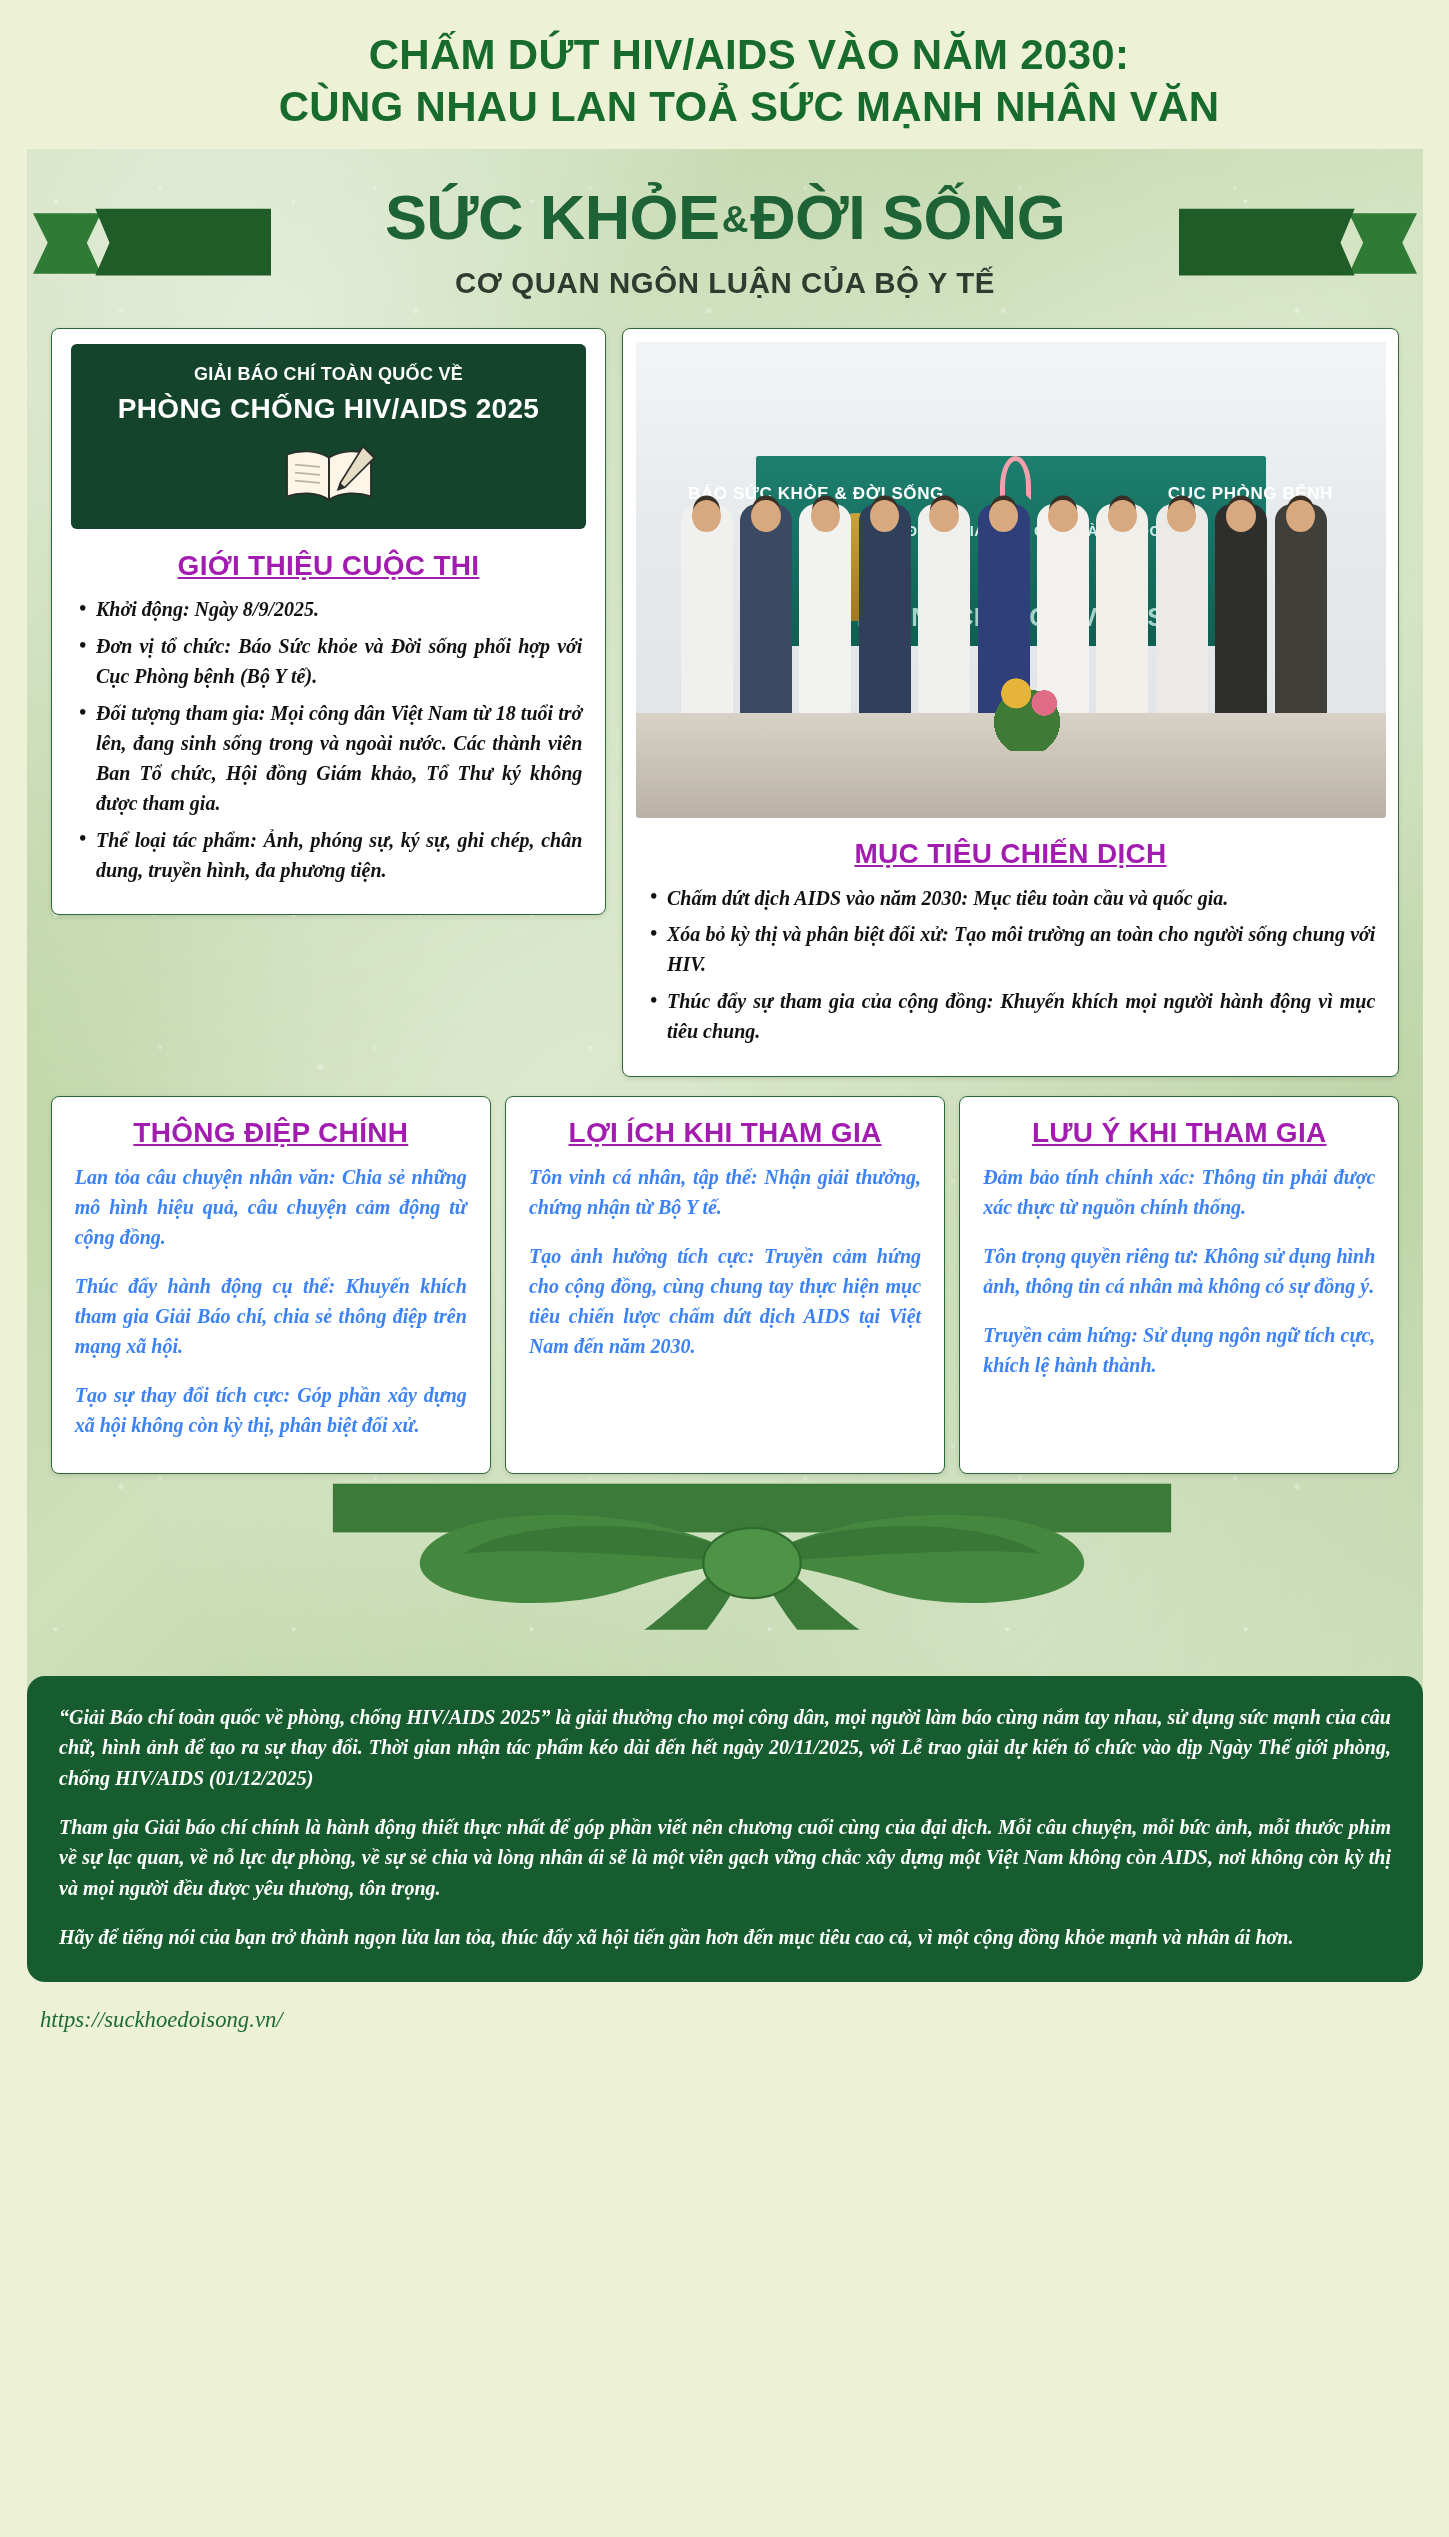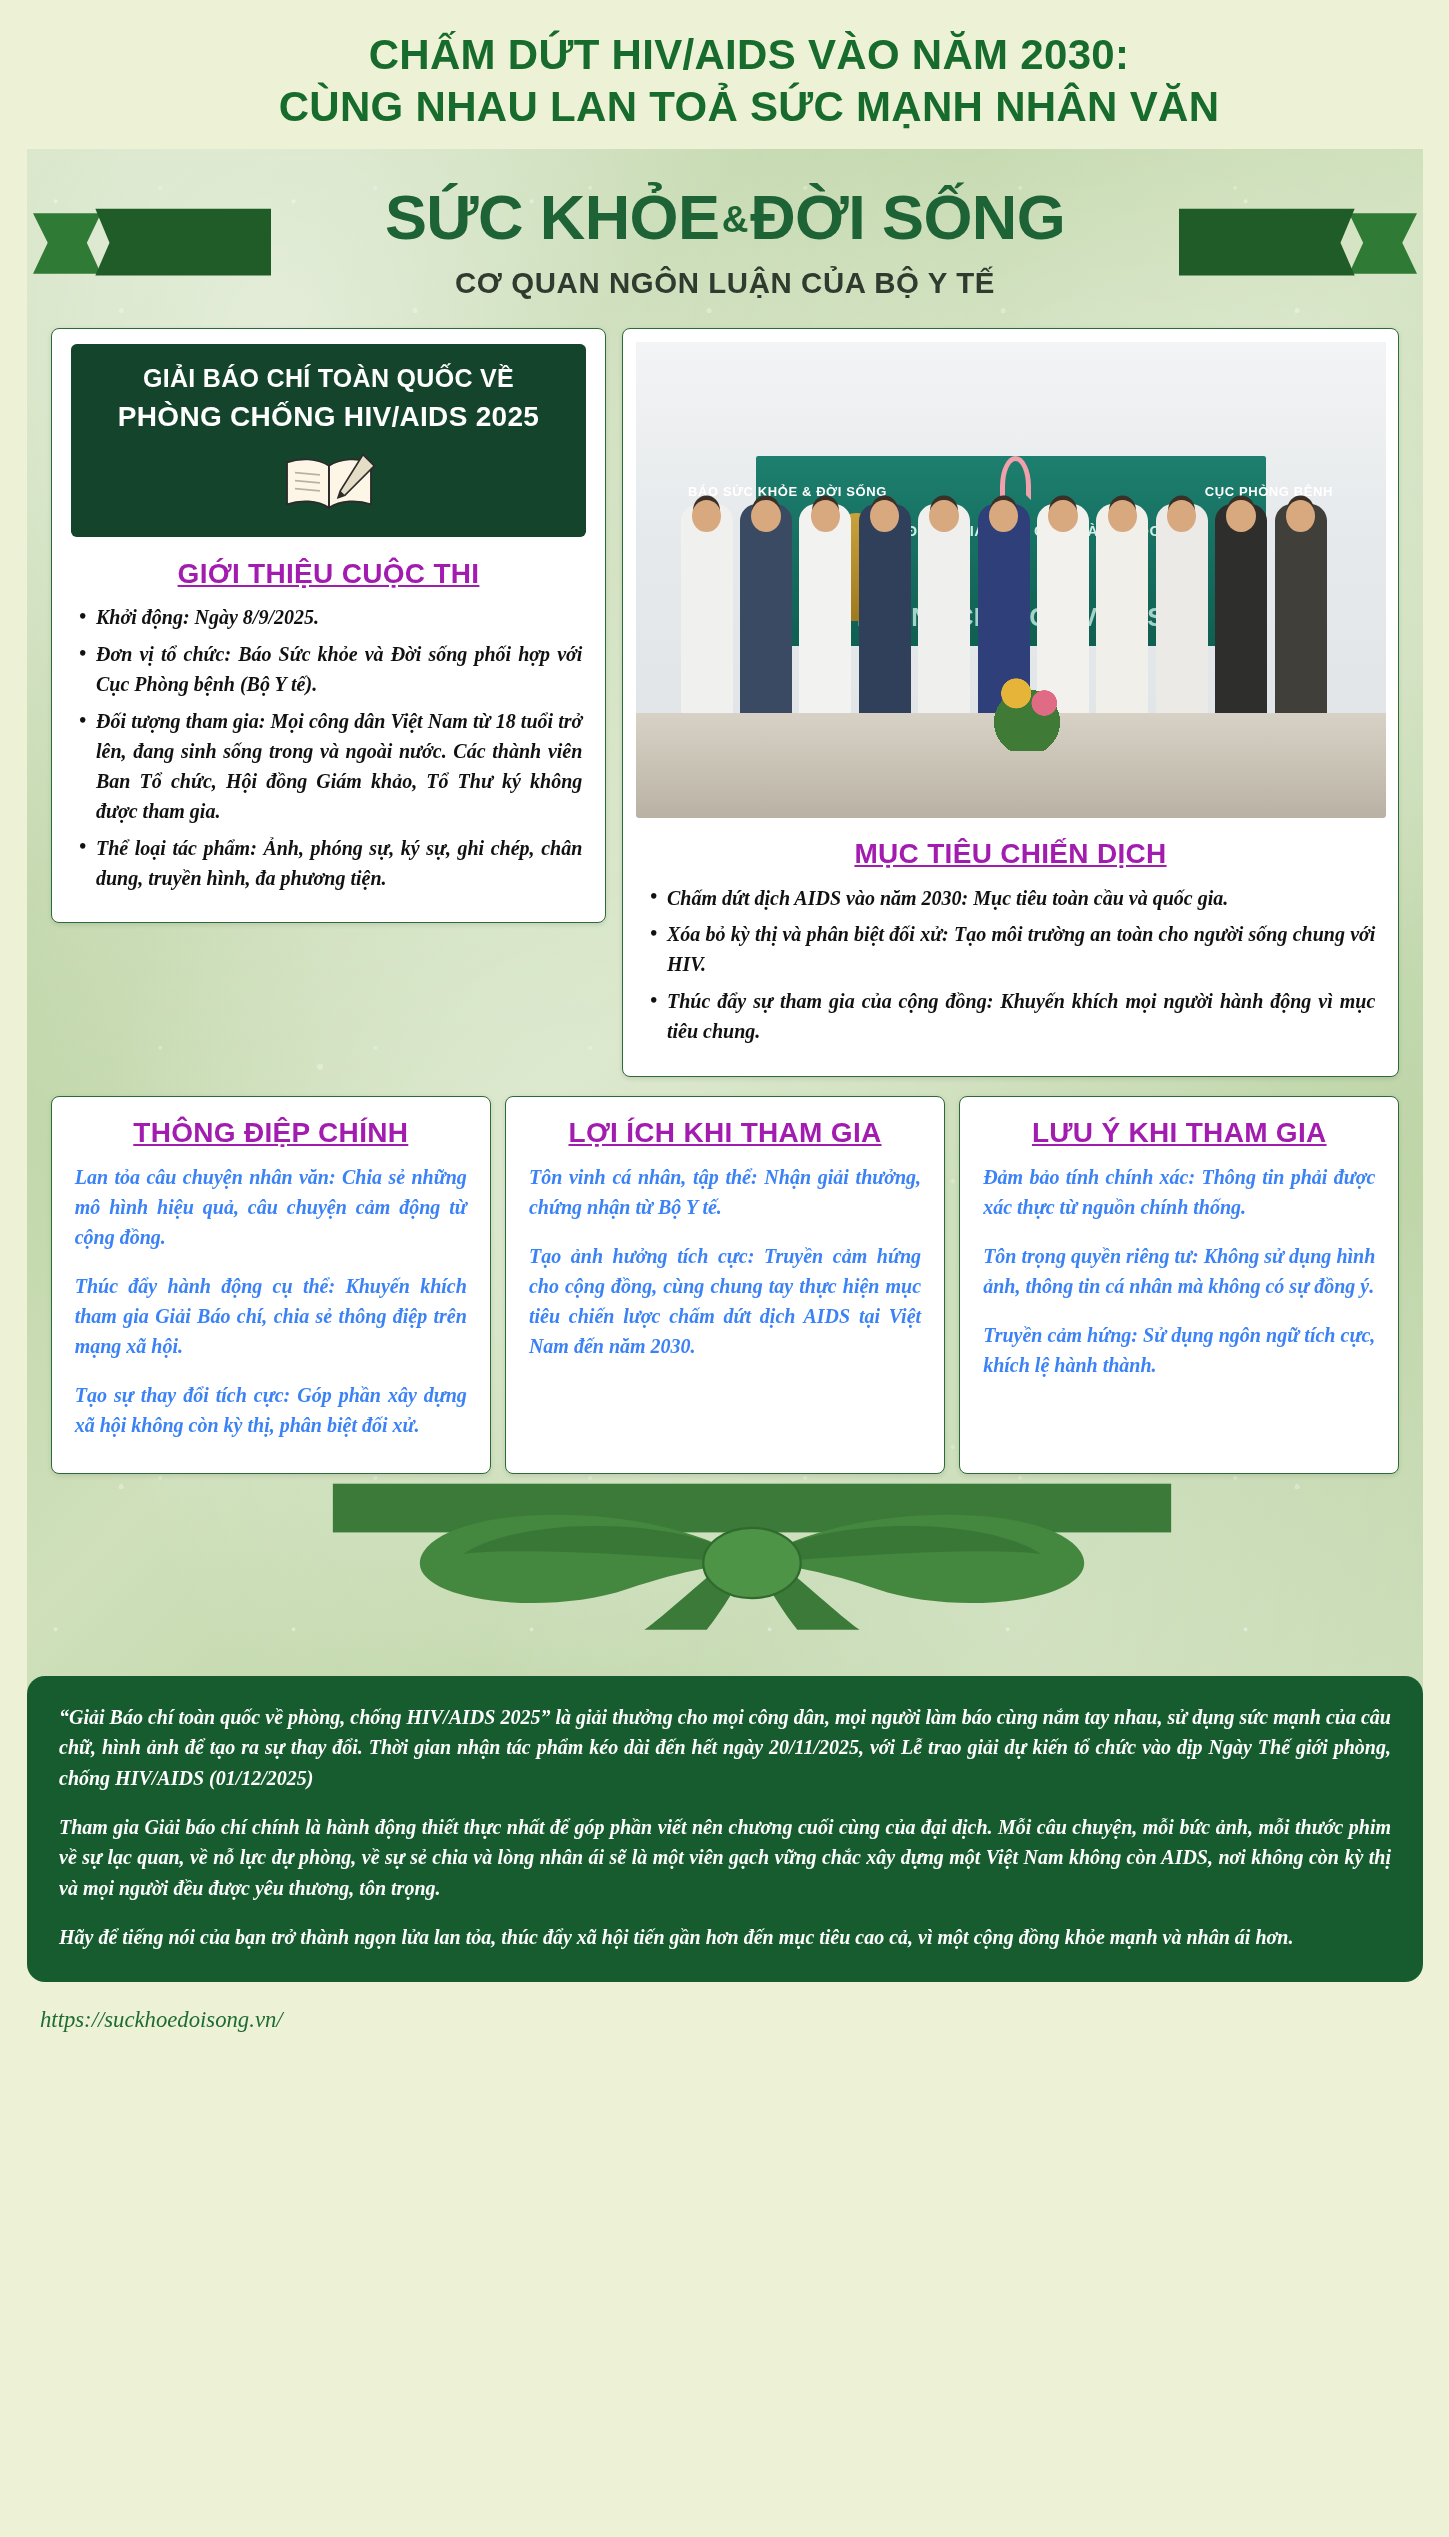--- a/index.html
+++ b/index.html
@@ -134,21 +134,21 @@
   
   .award-box {
     background: #14442c;
     border-radius: 5.7px;
     margin: 14.7px 19px 0 19px;
     padding: 20.4px 13.6px 17px 13.6px;
     text-align: center;
     color: #ffffff;
   }
   .award-line1 {
-    font-size: 25px;
+    font-size: 18px;
     font-weight: bold;
     letter-spacing: 0.3px;
   }
   .award-line2 {
     font-size: 28px;
     font-weight: bold;
     margin-top: 8px;
     letter-spacing: 0.3px;
   }
   .book-icon {
@@ -241,21 +241,21 @@
     margin-left: -10.8px;
     border: 5.1px solid #f2a0ac;
     border-radius: 50% 50% 0 0 / 70% 70% 0 0;
     border-bottom-color: transparent;
     transform: rotate(0deg);
   }
   .photo .tag-left, .photo .tag-right {
     position: absolute;
     top: 30%;
     color: #ffffff;
-    font-size: 13px;
+    font-size: 17px;
     font-weight: bold;
     letter-spacing: 0.6px;
   }
   .photo .tag-left { left: 7%; }
   .photo .tag-right { right: 7%; }
   .photo .statue {
     position: absolute;
     left: 26%;
     top: 36%;
     width: 51px;

